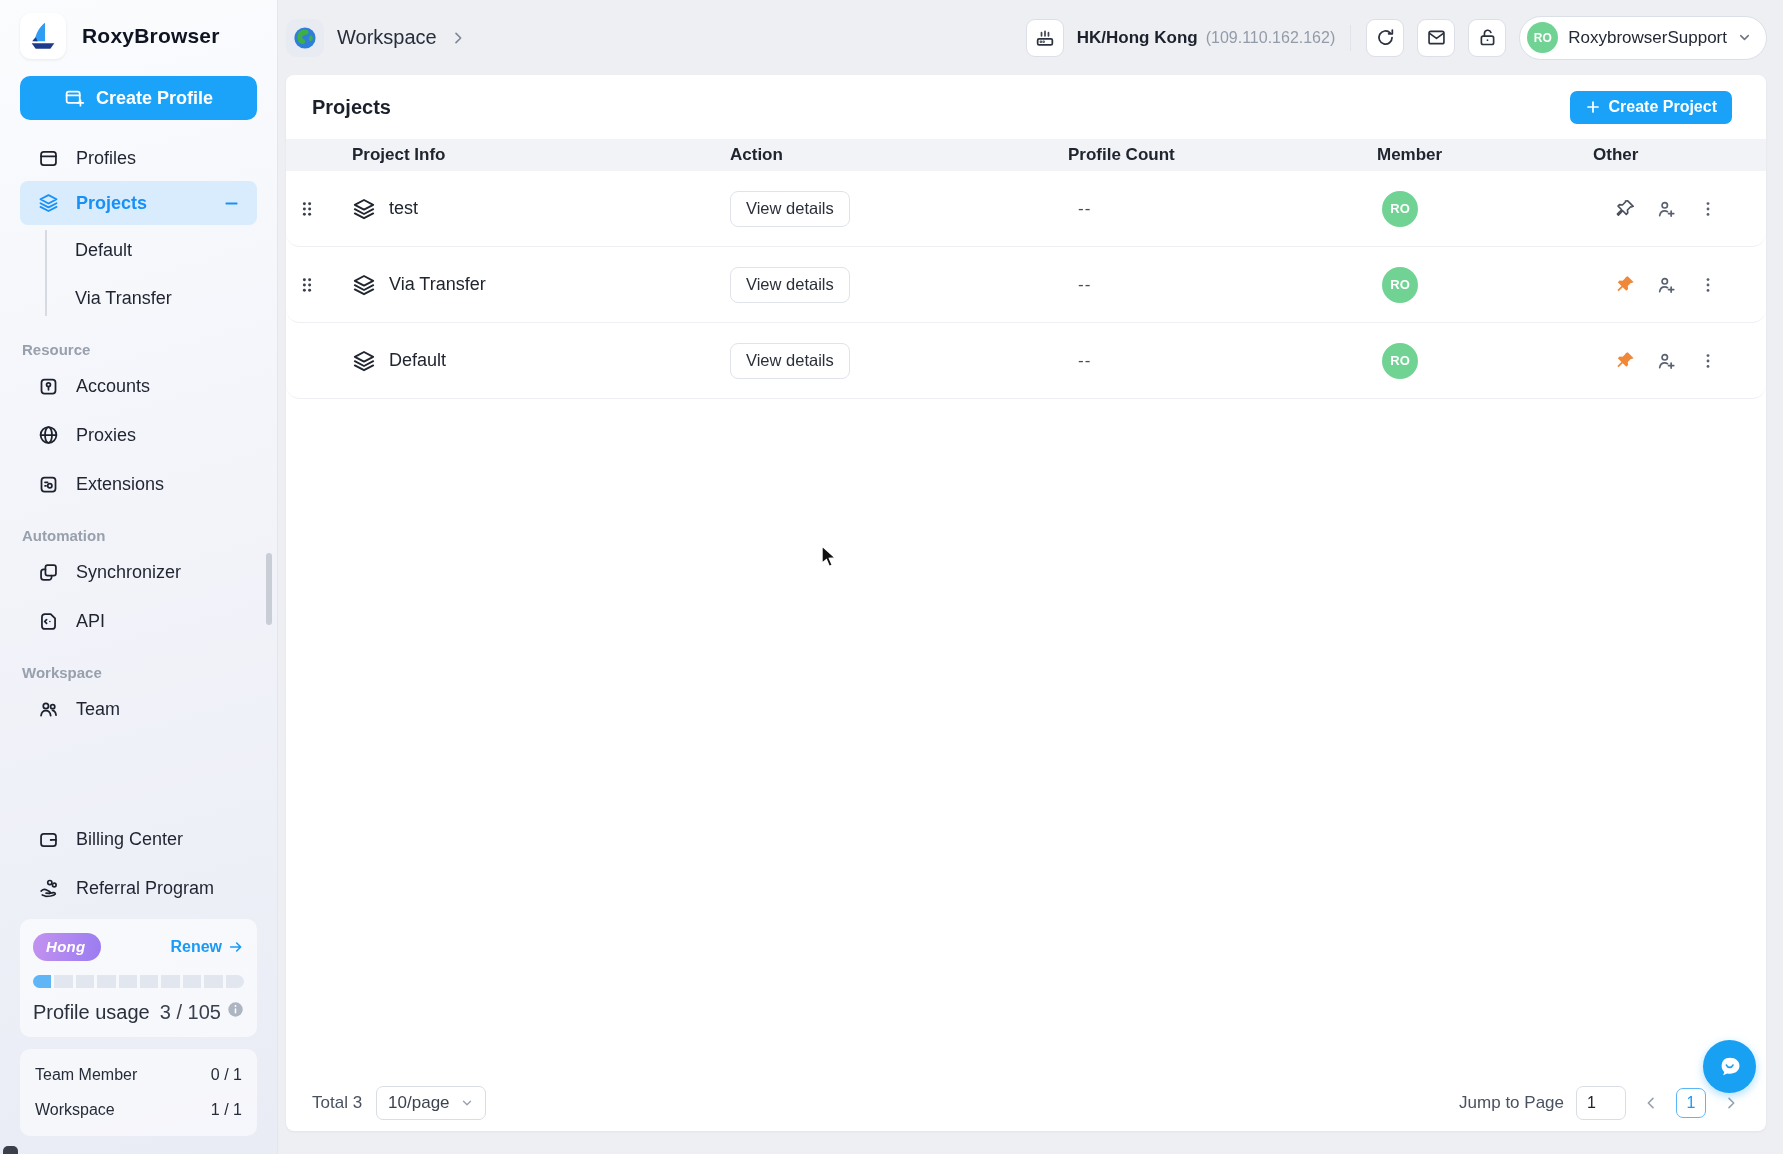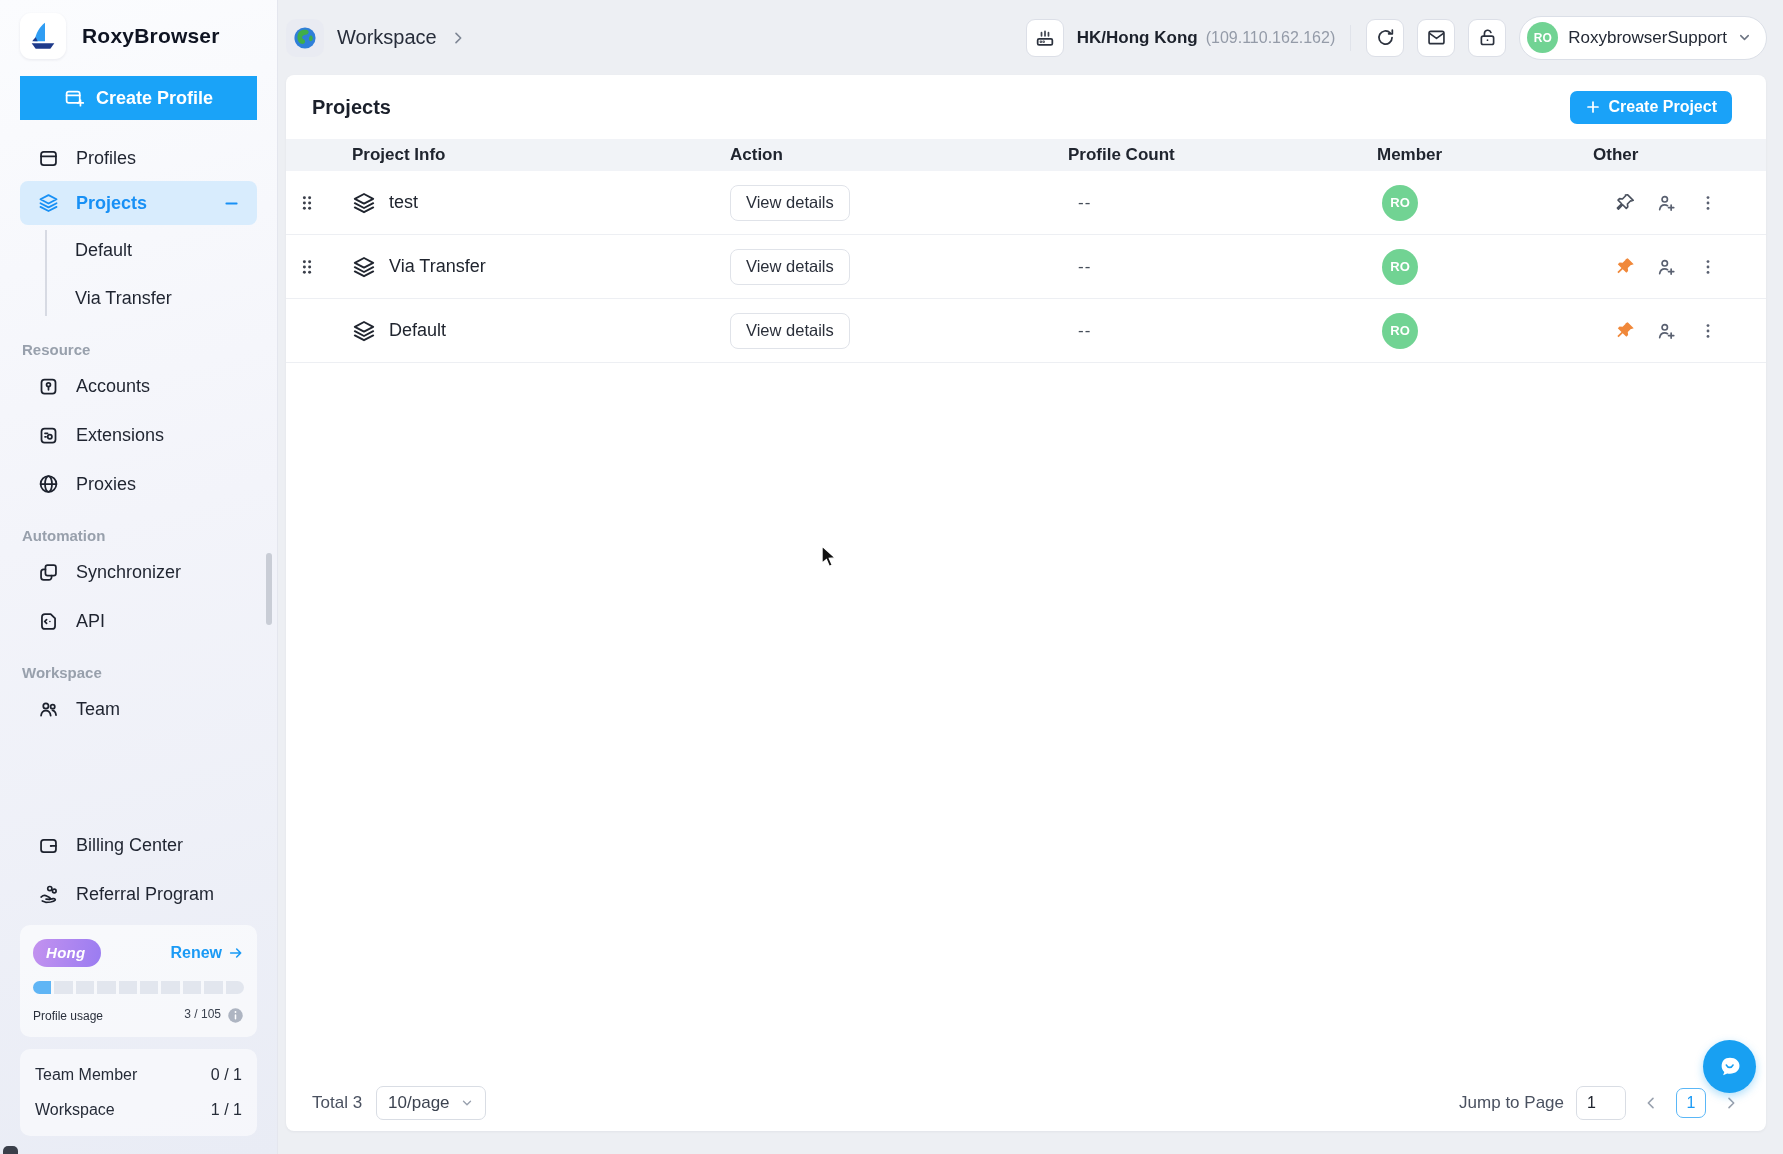--- a/index.html
+++ b/index.html
@@ -9,21 +9,21 @@
 
   
   .sidebar { position:absolute; left:0; top:0; width:278px; height:1154px;
     background:linear-gradient(165deg,#fbfcfe 0%,#f3f4fa 45%,#e9ecf5 100%);
     border-right:1px solid #e4e6ee; display:flex; flex-direction:column; padding:12px 20px 18px 20px; }
   .brand-row { display:flex; align-items:center; height:48px; }
   .logo-box { width:46px; height:46px; background:#fff; border-radius:11px; box-shadow:0 1px 3px rgba(20,30,60,.08);
     display:flex; align-items:center; justify-content:center; }
   .brand-name { font-size:21px; font-weight:700; color:#0f1422; margin-left:16px; letter-spacing:.2px; }
 
-  .create-btn { margin-top:16px; height:44px; width:100%; background:#1aa3f8; border:none; border-radius:0;
+  .create-btn { margin-top:16px; height:44px; width:100%; background:#1aa3f8; border:none; border-radius:10px;
     color:#fff; font-size:18px; font-weight:600; font-family:inherit; display:flex; align-items:center; justify-content:center; gap:11px; cursor:pointer; }
 
   .nav { margin-top:16px; }
   .nav-item { height:44px; display:flex; align-items:center; padding-left:18px; border-radius:8px;
     font-size:18px; color:#1f2430; cursor:pointer; margin-bottom:1px; }
   .nav-item .nicon { width:21px; height:21px; display:flex; align-items:center; justify-content:center; color:#1c212d; flex:0 0 auto; }
   .nav-item .nlabel { margin-left:17px; }
   .nav-item.selected { background:#d8ecfd; color:#1890f5; font-weight:700; }
   .nav-item.selected .nicon { color:#1890f5; }
   .nav-item .trail { margin-left:auto; margin-right:18px; display:flex; align-items:center; color:#1890f5; }
@@ -41,21 +41,21 @@
   .plan-card { margin-top:6px; background:rgba(255,255,255,.6); border-radius:10px; padding:14px 13px 13px 13px; }
   .plan-top { display:flex; align-items:center; }
   .badge { background:linear-gradient(100deg,#c392ef 0%,#9a7cf1 100%); color:#fff; font-size:15px; font-weight:700;
     font-style:italic; padding:5px 15px 6px 13px; border-radius:14px; letter-spacing:.3px; }
   .renew { margin-left:auto; color:#1a9af5; font-size:16px; font-weight:600; display:flex; align-items:center; gap:6px; cursor:pointer; }
   .usage-bar { display:flex; gap:3px; margin-top:14px; height:13px; }
   .usage-bar .seg { flex:1; background:#e2e6ee; }
   .usage-bar .seg:first-child { border-radius:7px 0 0 7px; }
   .usage-bar .seg:last-child { border-radius:0 7px 7px 0; }
   .usage-bar .seg.on { background:#5fb5f5; }
-  .plan-usage { display:flex; align-items:center; margin-top:13px; font-size:12px; color:#2a303c; }
+  .plan-usage { display:flex; align-items:center; margin-top:13px; font-size:20px; color:#2a303c; }
   .plan-usage .uval { margin-left:auto; color:#3a414e; display:flex; align-items:flex-start; gap:6px; }
 
   .stats-card { margin-top:12px; background:rgba(255,255,255,.55); border-radius:10px; padding:14px 15px; }
   .stat-row { display:flex; align-items:center; font-size:16px; color:#262c38; height:24px; }
   .stat-row + .stat-row { margin-top:11px; }
   .stat-row .sval { margin-left:auto; }
 
   .side-scroll { position:absolute; right:5px; top:553px; width:6px; height:72px; background:#c9cdd6; border-radius:3px; }
 
   
@@ -86,21 +86,21 @@
   .card-head { height:64px; flex:0 0 auto; display:flex; align-items:center; padding:0 34px 0 26px; }
   .card-title { font-size:20px; font-weight:700; color:#1b202b; }
   .create-project { margin-left:auto; height:33px; background:#1aa2f8; color:#fff; border:none; border-radius:7px;
     font-size:16px; font-weight:600; font-family:inherit; display:flex; align-items:center; gap:8px; padding:0 15px; cursor:pointer; }
 
   .grid-cols { display:grid; grid-template-columns:52px 392px 338px 309px 216px 1fr; align-items:center; }
   .thead { height:32px; flex:0 0 auto; background:#f1f3f7; font-size:17px; font-weight:600; color:#20252f; }
   .thead .hcell { padding-left:14px; }
   .thead .hcell.nopad { padding-left:0; }
   .tbody { flex:1 1 auto; }
-  .trow { height:64px; border-bottom:1px solid #edeff3; }
+  .trow { height:76px; border-bottom:1px solid #edeff3;border-radius:14px; }
   .drag { width:20px; height:22px; margin-left:14px; color:#3a3f4a; display:flex; align-items:center; cursor:grab; }
   .nodrag .drag { visibility:hidden; }
   .c-info { display:flex; align-items:center; padding-left:14px; gap:13px; }
   .licon { color:#20252f; display:flex; }
   .pname { font-size:18px; color:#20252f; }
   .vd-btn { height:36px; padding:0 15px; border:1px solid #e0e3e9; background:#fff; border-radius:8px;
     font-size:16.5px; color:#2a2f3a; font-family:inherit; cursor:pointer; }
   .c-count { padding-left:10px; font-size:17px; color:#464d59; letter-spacing:1px; }
   .c-member { padding-left:5px; }
   .avatar.sm { width:36px; height:36px; font-size:13px; cursor:pointer; }
@@ -200,37 +200,37 @@
           <svg width="21" height="21" viewBox="0 0 24 24" fill="none" stroke="currentColor" stroke-width="2" stroke-linecap="round">
               <rect x="4" y="4" width="16" height="16" rx="3.5"></rect>
               <circle cx="12" cy="10" r="2.2"></circle>
               <path d="M12 12.2v3.6"></path>
             </svg>
         </span>
         <span class="nlabel">Accounts</span>
       </div>
       <div class="nav-item plain">
         <span class="nicon">
+          <svg width="22" height="22" viewBox="0 0 24 24" fill="none" stroke="currentColor" stroke-width="2" stroke-linecap="round">
+              <circle cx="12" cy="12" r="9"></circle>
+              <ellipse cx="12" cy="12" rx="4" ry="9"></ellipse>
+              <path d="M3 12h18"></path>
+            </svg>
+        </span>
+        <span class="nlabel">Proxies</span>
+      </div>
+      <div class="nav-item plain">
+        <span class="nicon">
           <svg width="21" height="21" viewBox="0 0 24 24" fill="none" stroke="currentColor" stroke-width="2" stroke-linecap="round">
               <rect x="4" y="4" width="16" height="16" rx="3.5"></rect>
               <circle cx="13.5" cy="13.5" r="2.4"></circle>
               <path d="M8 9.5h3M8 13.5h1.2"></path>
             </svg>
         </span>
         <span class="nlabel">Extensions</span>
-      </div>
-      <div class="nav-item plain">
-        <span class="nicon">
-          <svg width="22" height="22" viewBox="0 0 24 24" fill="none" stroke="currentColor" stroke-width="2" stroke-linecap="round">
-              <circle cx="12" cy="12" r="9"></circle>
-              <ellipse cx="12" cy="12" rx="4" ry="9"></ellipse>
-              <path d="M3 12h18"></path>
-            </svg>
-        </span>
-        <span class="nlabel">Proxies</span>
       </div>
 
       <div class="sec-label">Automation</div>
 
       <div class="nav-item plain">
         <span class="nicon">
           <svg width="21" height="21" viewBox="0 0 24 24" fill="none" stroke="currentColor" stroke-width="2" stroke-linecap="round" stroke-linejoin="round">
               <rect x="8.5" y="3.5" width="12" height="12" rx="2.5"></rect>
               <path d="M15.5 15.5v2a3 3 0 0 1-3 3h-6a3 3 0 0 1-3-3v-6a3 3 0 0 1 3-3h2"></path>
             </svg>

